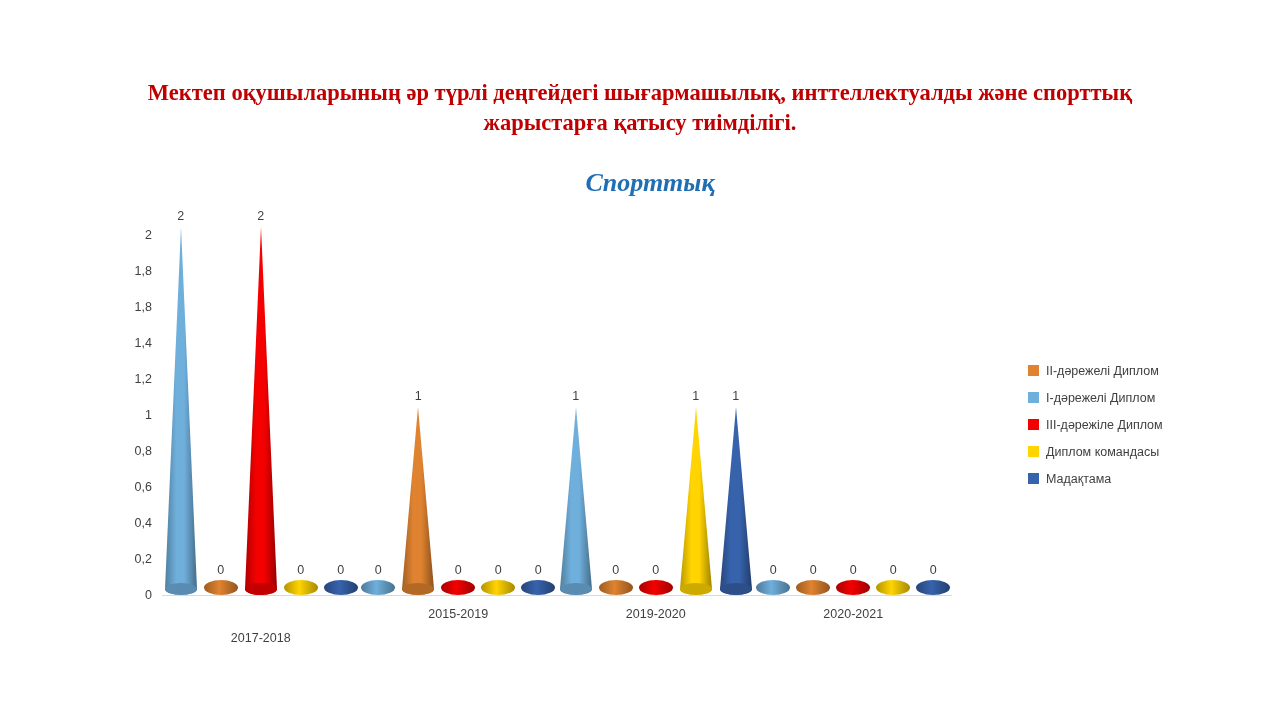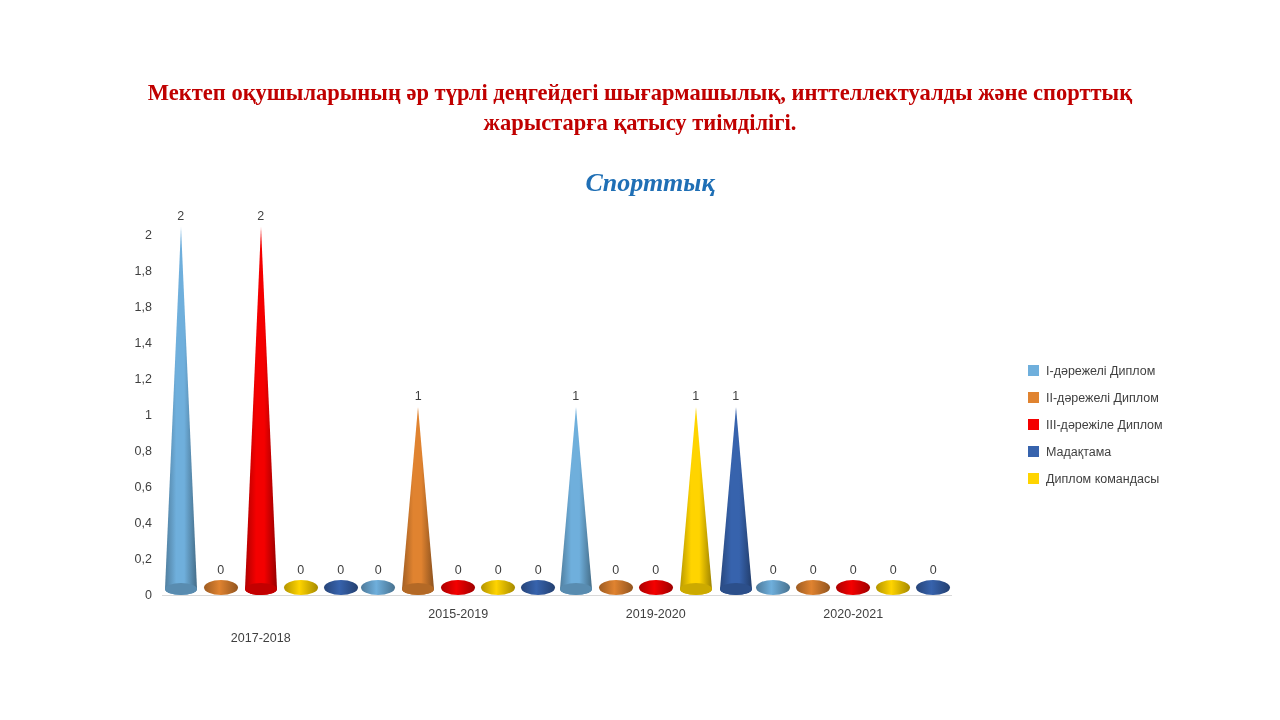--- a/index.html
+++ b/index.html
@@ -344,34 +344,34 @@
     <div class="cat-labels" id="catlabels">
         <div class="cat" style="left: 98.75px; margin-top: 24px;">2017-2018</div>
         <div class="cat" style="left: 296.25px;">2015-2019</div>
         <div class="cat" style="left: 493.75px;">2019-2020</div>
         <div class="cat" style="left: 691.25px;">2020-2021</div>
       </div>
   </div>
 
   <div class="legend" id="legend">
       <div class="legend-item">
+        <span class="legend-swatch" style="background: rgb(224, 131, 48);"></span>
+        <span class="legend-text">II-дәрежелі Диплом</span>
+      </div>
+      <div class="legend-item">
         <span class="legend-swatch" style="background: rgb(111, 175, 220);"></span>
         <span class="legend-text">I-дәрежелі Диплом</span>
       </div>
       <div class="legend-item">
-        <span class="legend-swatch" style="background: rgb(224, 131, 48);"></span>
-        <span class="legend-text">II-дәрежелі Диплом</span>
-      </div>
-      <div class="legend-item">
         <span class="legend-swatch" style="background: rgb(244, 0, 0);"></span>
         <span class="legend-text">III-дәрежіле Диплом</span>
       </div>
       <div class="legend-item">
+        <span class="legend-swatch" style="background: rgb(255, 212, 0);"></span>
+        <span class="legend-text">Диплом командасы</span>
+      </div>
+      <div class="legend-item">
         <span class="legend-swatch" style="background: rgb(55, 99, 173);"></span>
         <span class="legend-text">Мадақтама</span>
       </div>
-      <div class="legend-item">
-        <span class="legend-swatch" style="background: rgb(255, 212, 0);"></span>
-        <span class="legend-text">Диплом командасы</span>
-      </div>
     </div>
 
 </div>
 
 </body></html>

